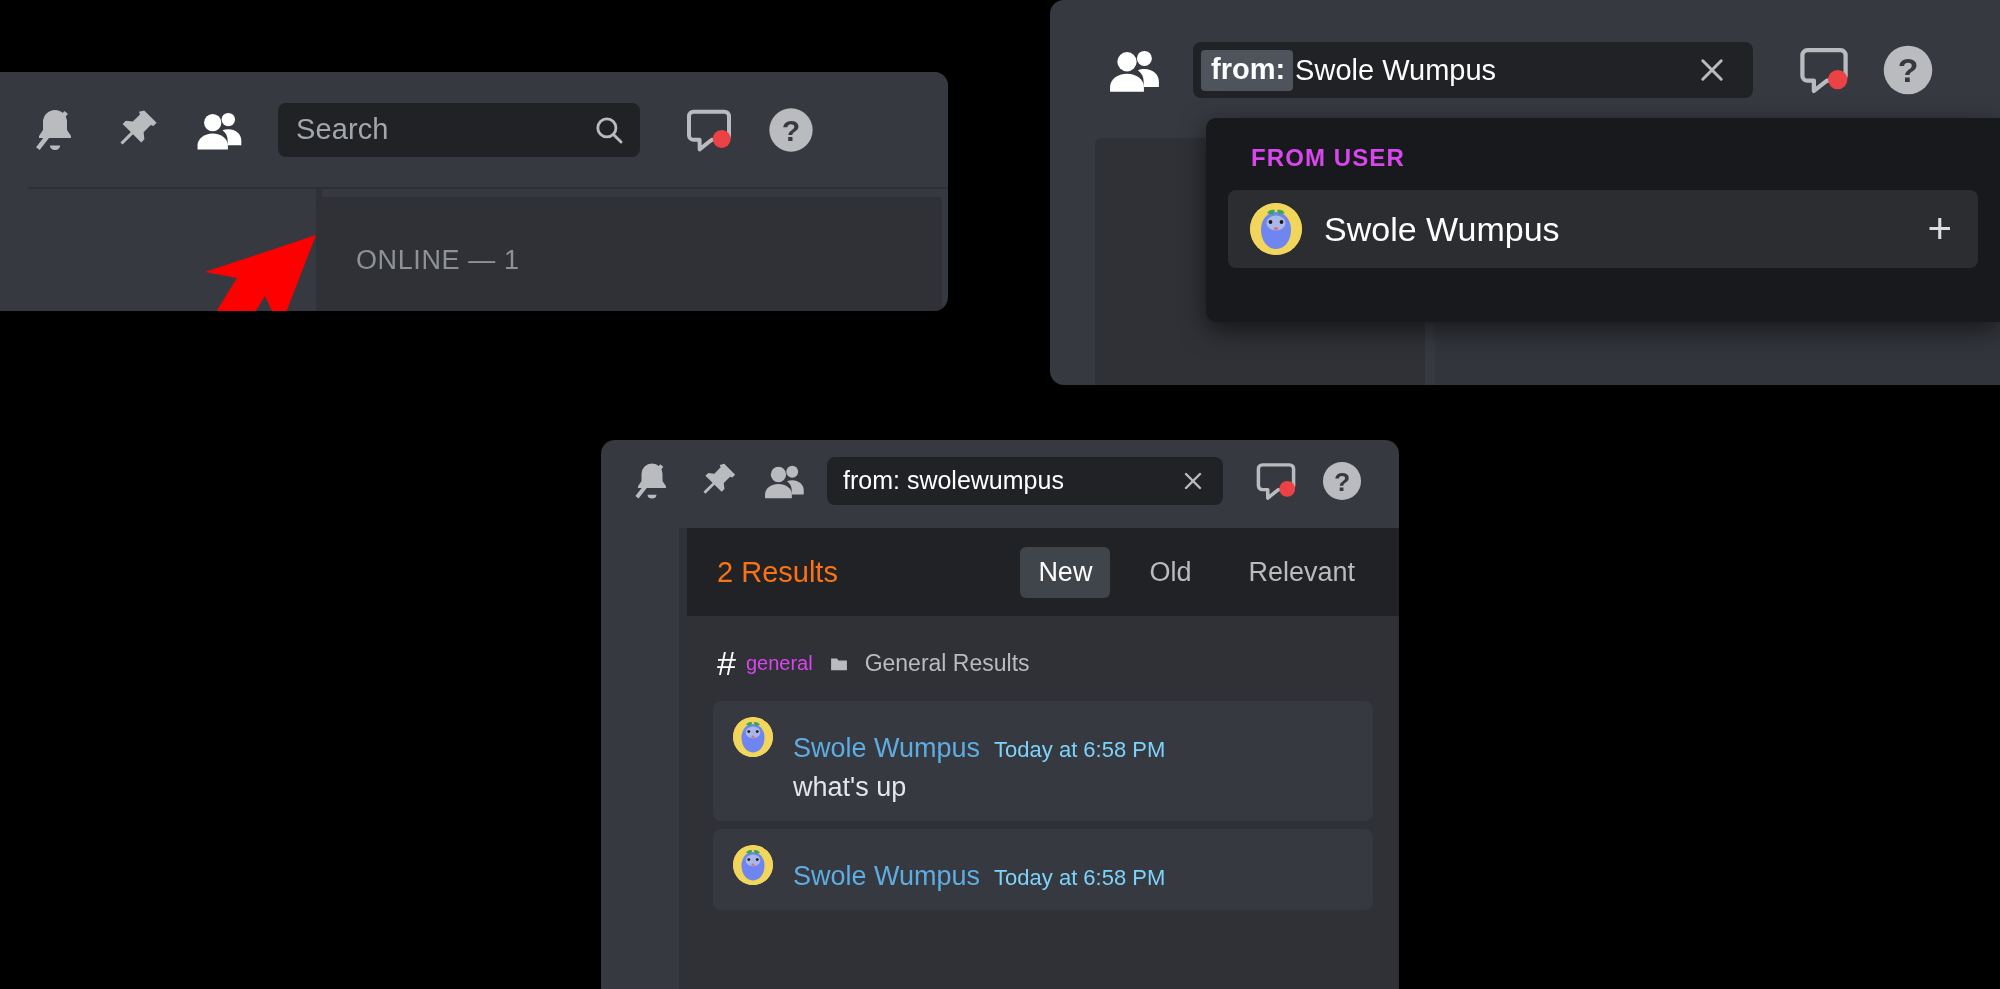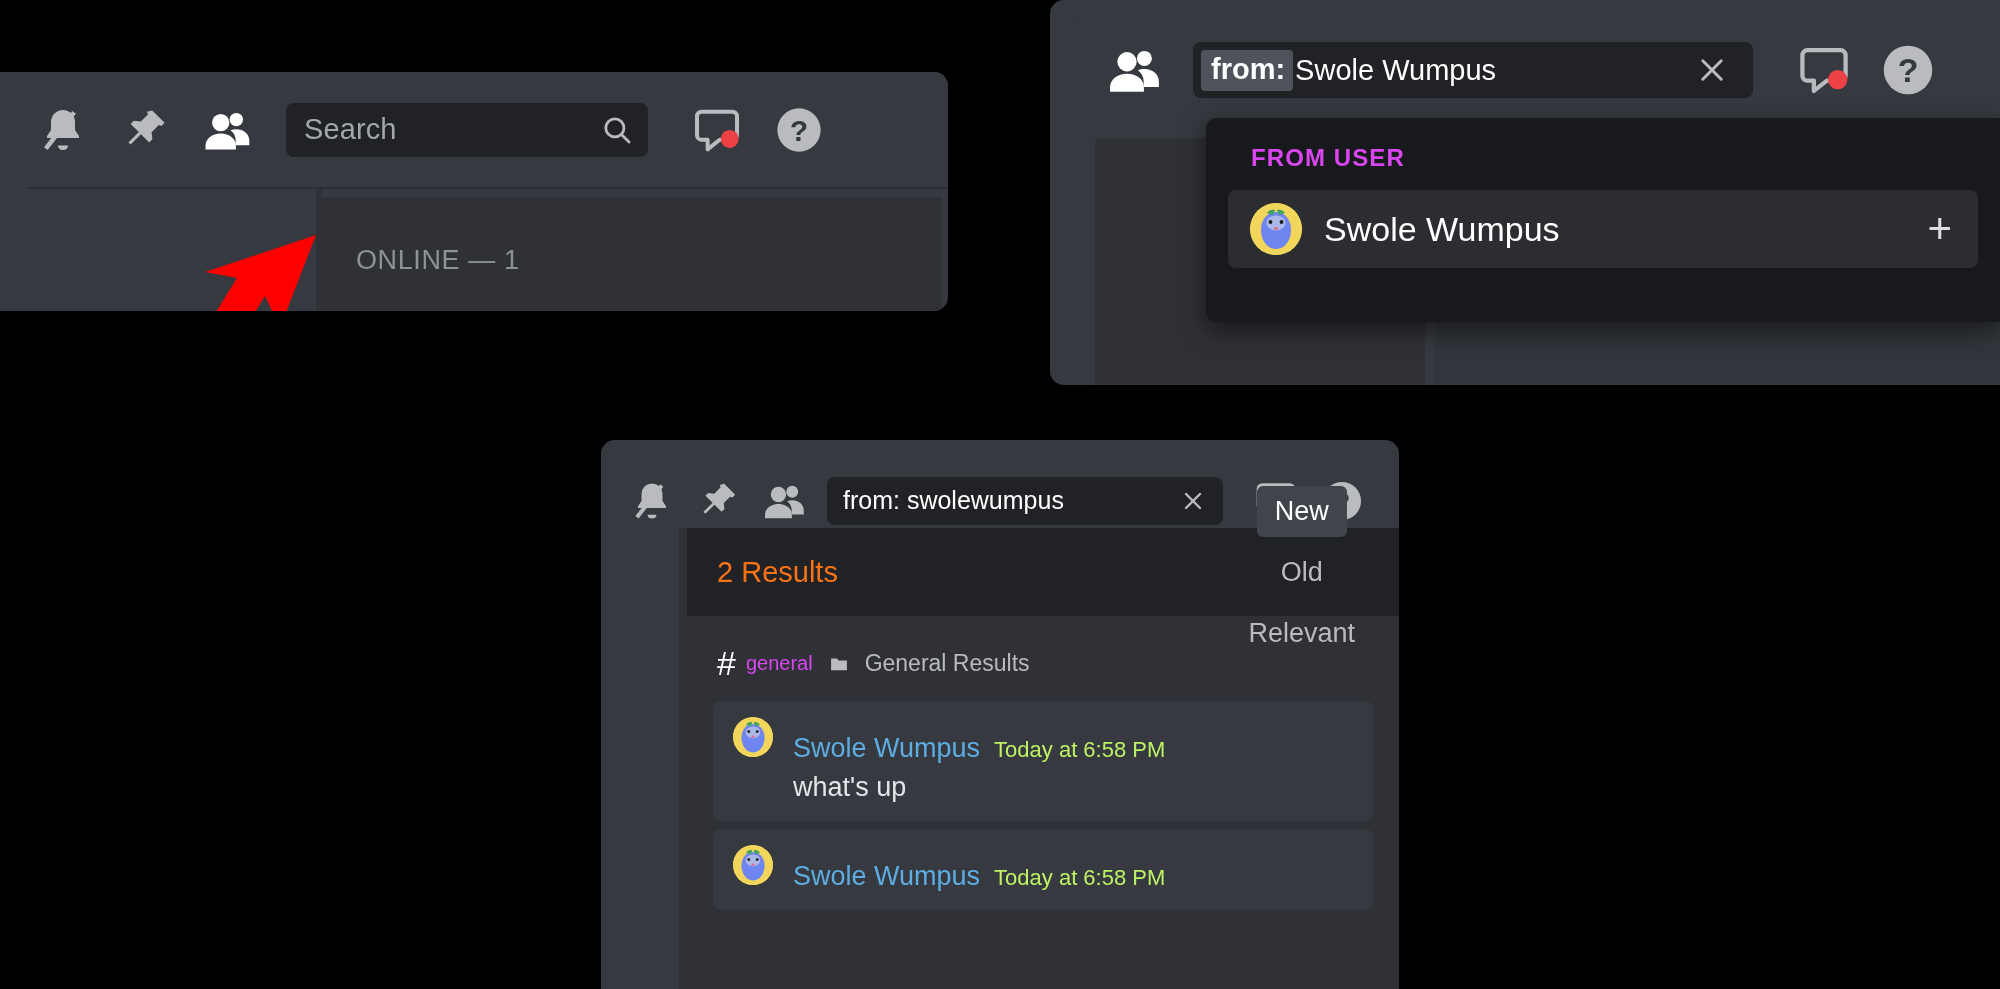--- a/index.html
+++ b/index.html
@@ -18,21 +18,20 @@
     border-radius: 14px;
     overflow: hidden;
   }
 
   
   #panel-one { left: 0px; top: 72px; width: 948px; height: 239px; border-radius: 0 14px 14px 0; }
   #panel-one .toolbar {
     position:absolute; left:0; top:0; width:100%; height:115px;
     display:flex; align-items:center; padding-left: 18px; gap: 8px;
     background:#36393f;
-    margin-left:8px;
   }
   .icon-btn {
     width: 74px; height: 74px;
     display:flex; align-items:center; justify-content:center;
     flex: 0 0 auto;
   }
   .searchbox {
     background:#202225;
     border-radius: 8px;
     height: 54px;
@@ -107,59 +106,59 @@
     background:#2b2d31; border-radius: 8px;
     display:flex; align-items:center; padding: 0 26px 0 22px;
   }
   .dd-row .name { color:#ffffff; font-size: 34px; margin-left: 22px; }
   .dd-row .plus { margin-left:auto; color:#dcddde; font-size: 42px; font-weight: 300; line-height: 1; }
 
   
   #panel-three { left: 601px; top: 440px; width: 798px; height: 549px; border-radius: 14px 14px 0 0; }
   #panel-three .toolbar3 {
     position:absolute; left: 0; top: 0; width: 798px; height: 81px;
-    display:flex; align-items:center; padding-left: 18px; margin-top: 20px;
+    display:flex; align-items:center; padding-left: 18px;
   }
   #panel-three .icon-btn { width: 66px; height: 66px; }
   #panel-three .searchbox { width: 396px; height: 48px; margin-left: 10px; padding:0 10px 0 16px;}
   #panel-three .search-value { font-size: 25px; }
   #panel-three .clear-x { font-size: 30px; padding-right: 6px; }
 
   #panel-three .left-rail { position:absolute; left: 0; top: 88px; width: 78px; height: 461px; background:#36393f;}
   #panel-three .rail-sep  { position:absolute; left: 78px; top: 88px; width: 8px; height: 461px; background:#2f3136;}
   #panel-three .results {
     position:absolute; left: 86px; top: 88px; width: 712px; height: 461px; background:#2f3136;
   }
   .results-header {
     height: 88px; background:#202225;
     display:flex; align-items:center; padding: 0 26px 0 30px;
   }
   .results-count { color:#f97316; font-size: 29px; }
-  .sort-tabs { margin-left:auto; display:flex; align-items:center; gap: 10px; flex-direction: column; }
+  .sort-tabs { margin-left:auto; display:flex; align-items:center; gap: 21px; }
   .sort-tab {
     color:#b9bbbe; font-size: 27px; padding: 10px 18px; border-radius: 6px;
   }
   .sort-tab.active { background:#40444b; color:#ffffff; }
 
   .channel-head {
     display:flex; align-items:center; gap: 10px;
     padding: 28px 0 10px 30px;
   }
   .ch-hash { color:#ffffff; font-size: 34px; font-weight: 300; }
   .ch-name { color:#d946ef; font-size: 20px; }
   .ch-cat  { color:#b9bbbe; font-size: 23px; margin-left: 6px; }
 
   .msg {
     margin: 8px 26px 0 26px;
     background:#36393f; border-radius: 8px;
     display:flex; padding: 16px 0 18px 20px; align-items:flex-start;
   }
   .msg .meta-line { display:flex; align-items:baseline; gap: 14px; }
   .msg .author { color:#5dade2; font-size: 27px; }
-  .msg .ts { color:#bef264; font-size: 22px; margin-top: 20px; }
+  .msg .ts { color:#7dd3fc; font-size: 22px; margin-top: 20px; }
   .msg .text { color:#e3e5e8; font-size: 27px; margin-top: 8px; }
   .msg .col { margin-left: 20px; }
 
   
   .avatar { border-radius: 50%; overflow: hidden; flex: 0 0 auto; background:#f2d65c; }
   .avatar.sm { width: 40px; height: 40px; }
   .avatar.md { width: 52px; height: 52px; }
 
   
   svg { display:block; }

